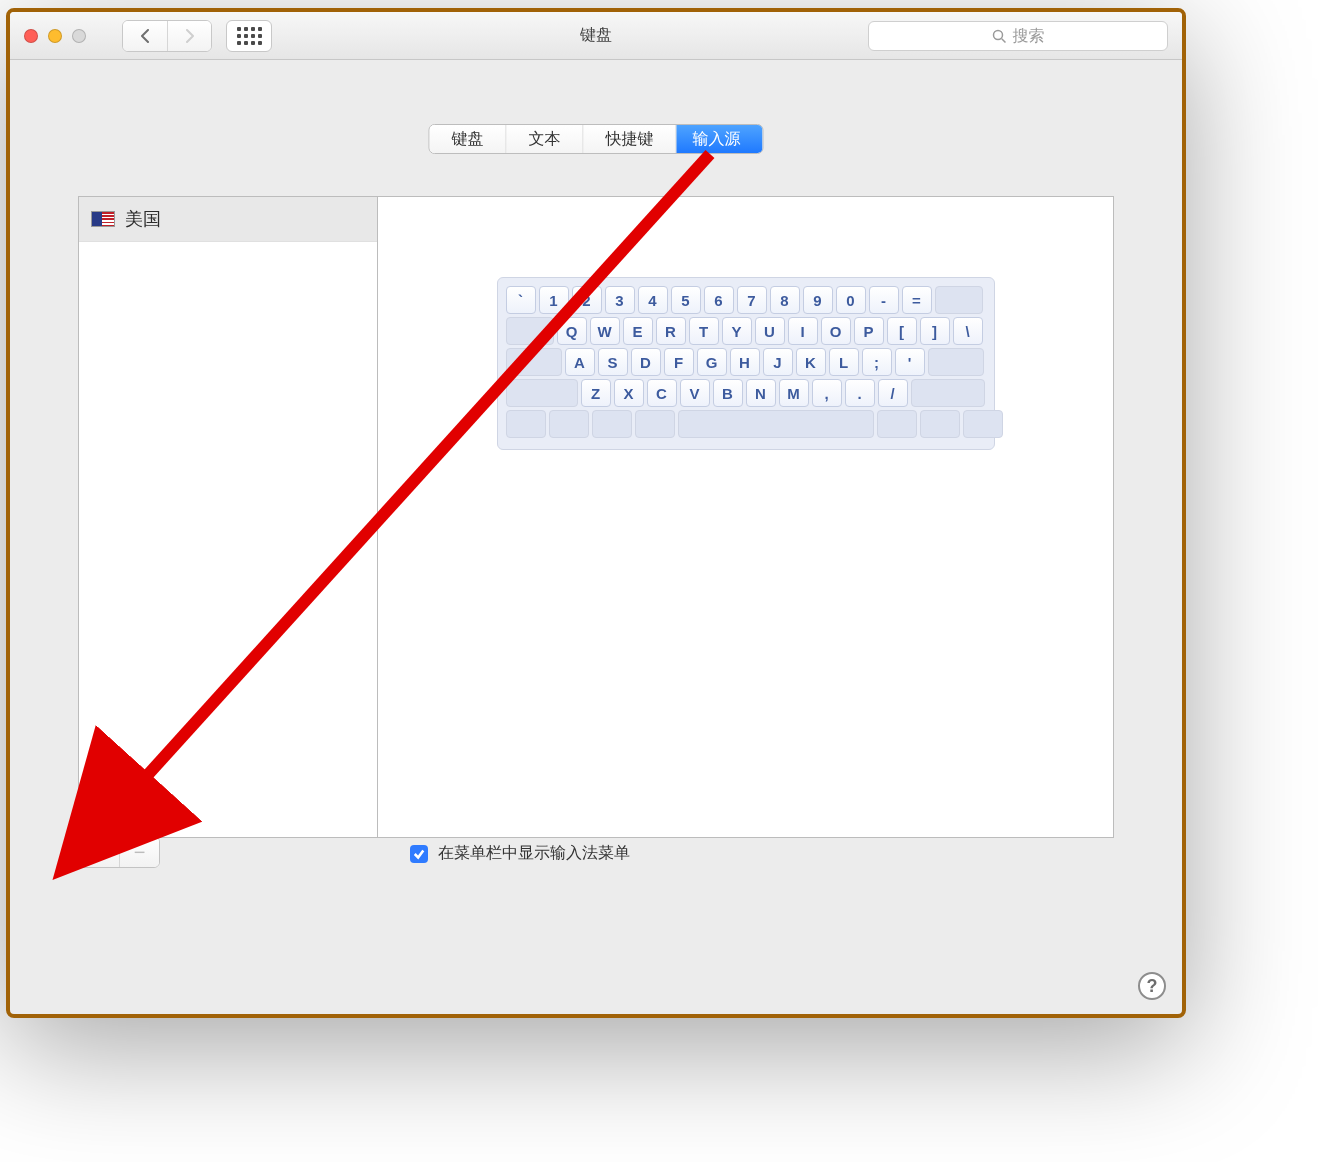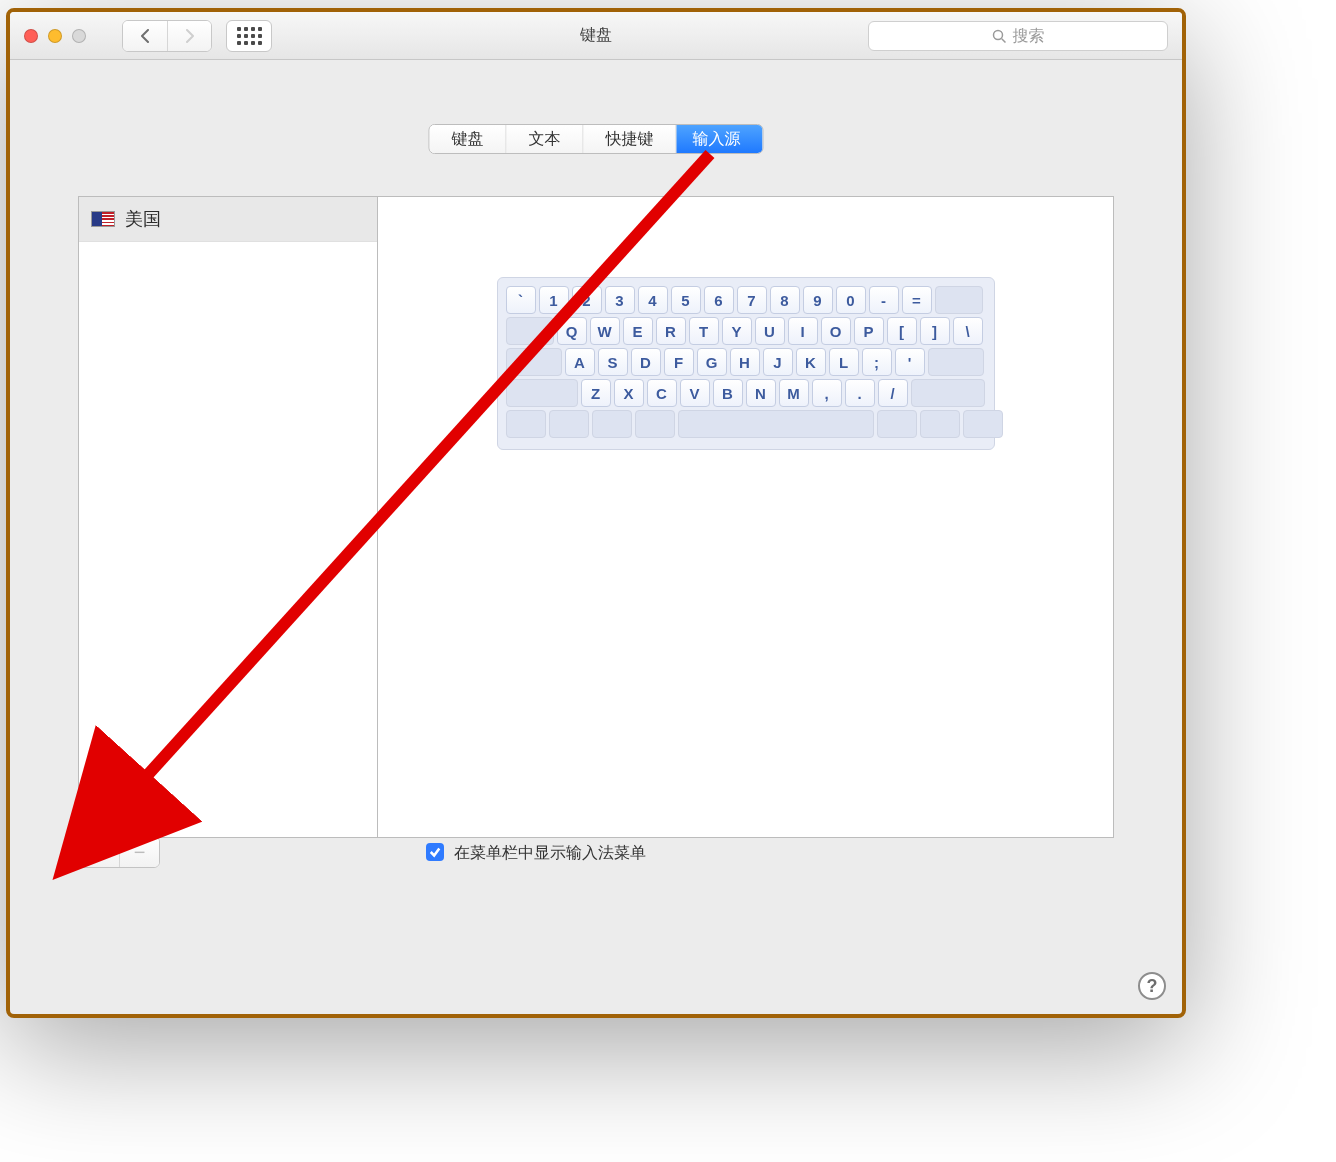--- a/index.html
+++ b/index.html
@@ -115,22 +115,22 @@
     display:flex; border:1px solid #c3c3c3; border-radius:6px; overflow:hidden;
     background:#fff;
   }
   .ar-btn{
     width:40px;height:30px;display:flex;align-items:center;justify-content:center;
     font-size:20px;color:#555;background:linear-gradient(#fff,#f2f2f2);
   }
   .ar-btn + .ar-btn{border-left:1px solid #d6d6d6;color:#bcbcbc;}
   
   .check-row{
-    position:absolute; left:416px; bottom:150px;
-    display:flex;gap:10px;font-size:16px;color:#333;margin-top:32px;
+    position:absolute; left:400px; bottom:150px;
+    display:flex;align-items:center;gap:10px;font-size:16px;color:#333;margin-top:32px;
   }
   .cb{width:18px;height:18px;border-radius:4px;background:#2f7bff;
     display:flex;align-items:center;justify-content:center;}
   .cb svg{width:12px;height:12px;stroke:#fff;stroke-width:3;fill:none;}
   
   .help{
     position:absolute; right:16px; bottom:14px;
     width:28px;height:28px;border-radius:50%;
     border:2px solid #8d8d8d;color:#6d6d6d;
     display:flex;align-items:center;justify-content:center;font-size:18px;font-weight:700;

